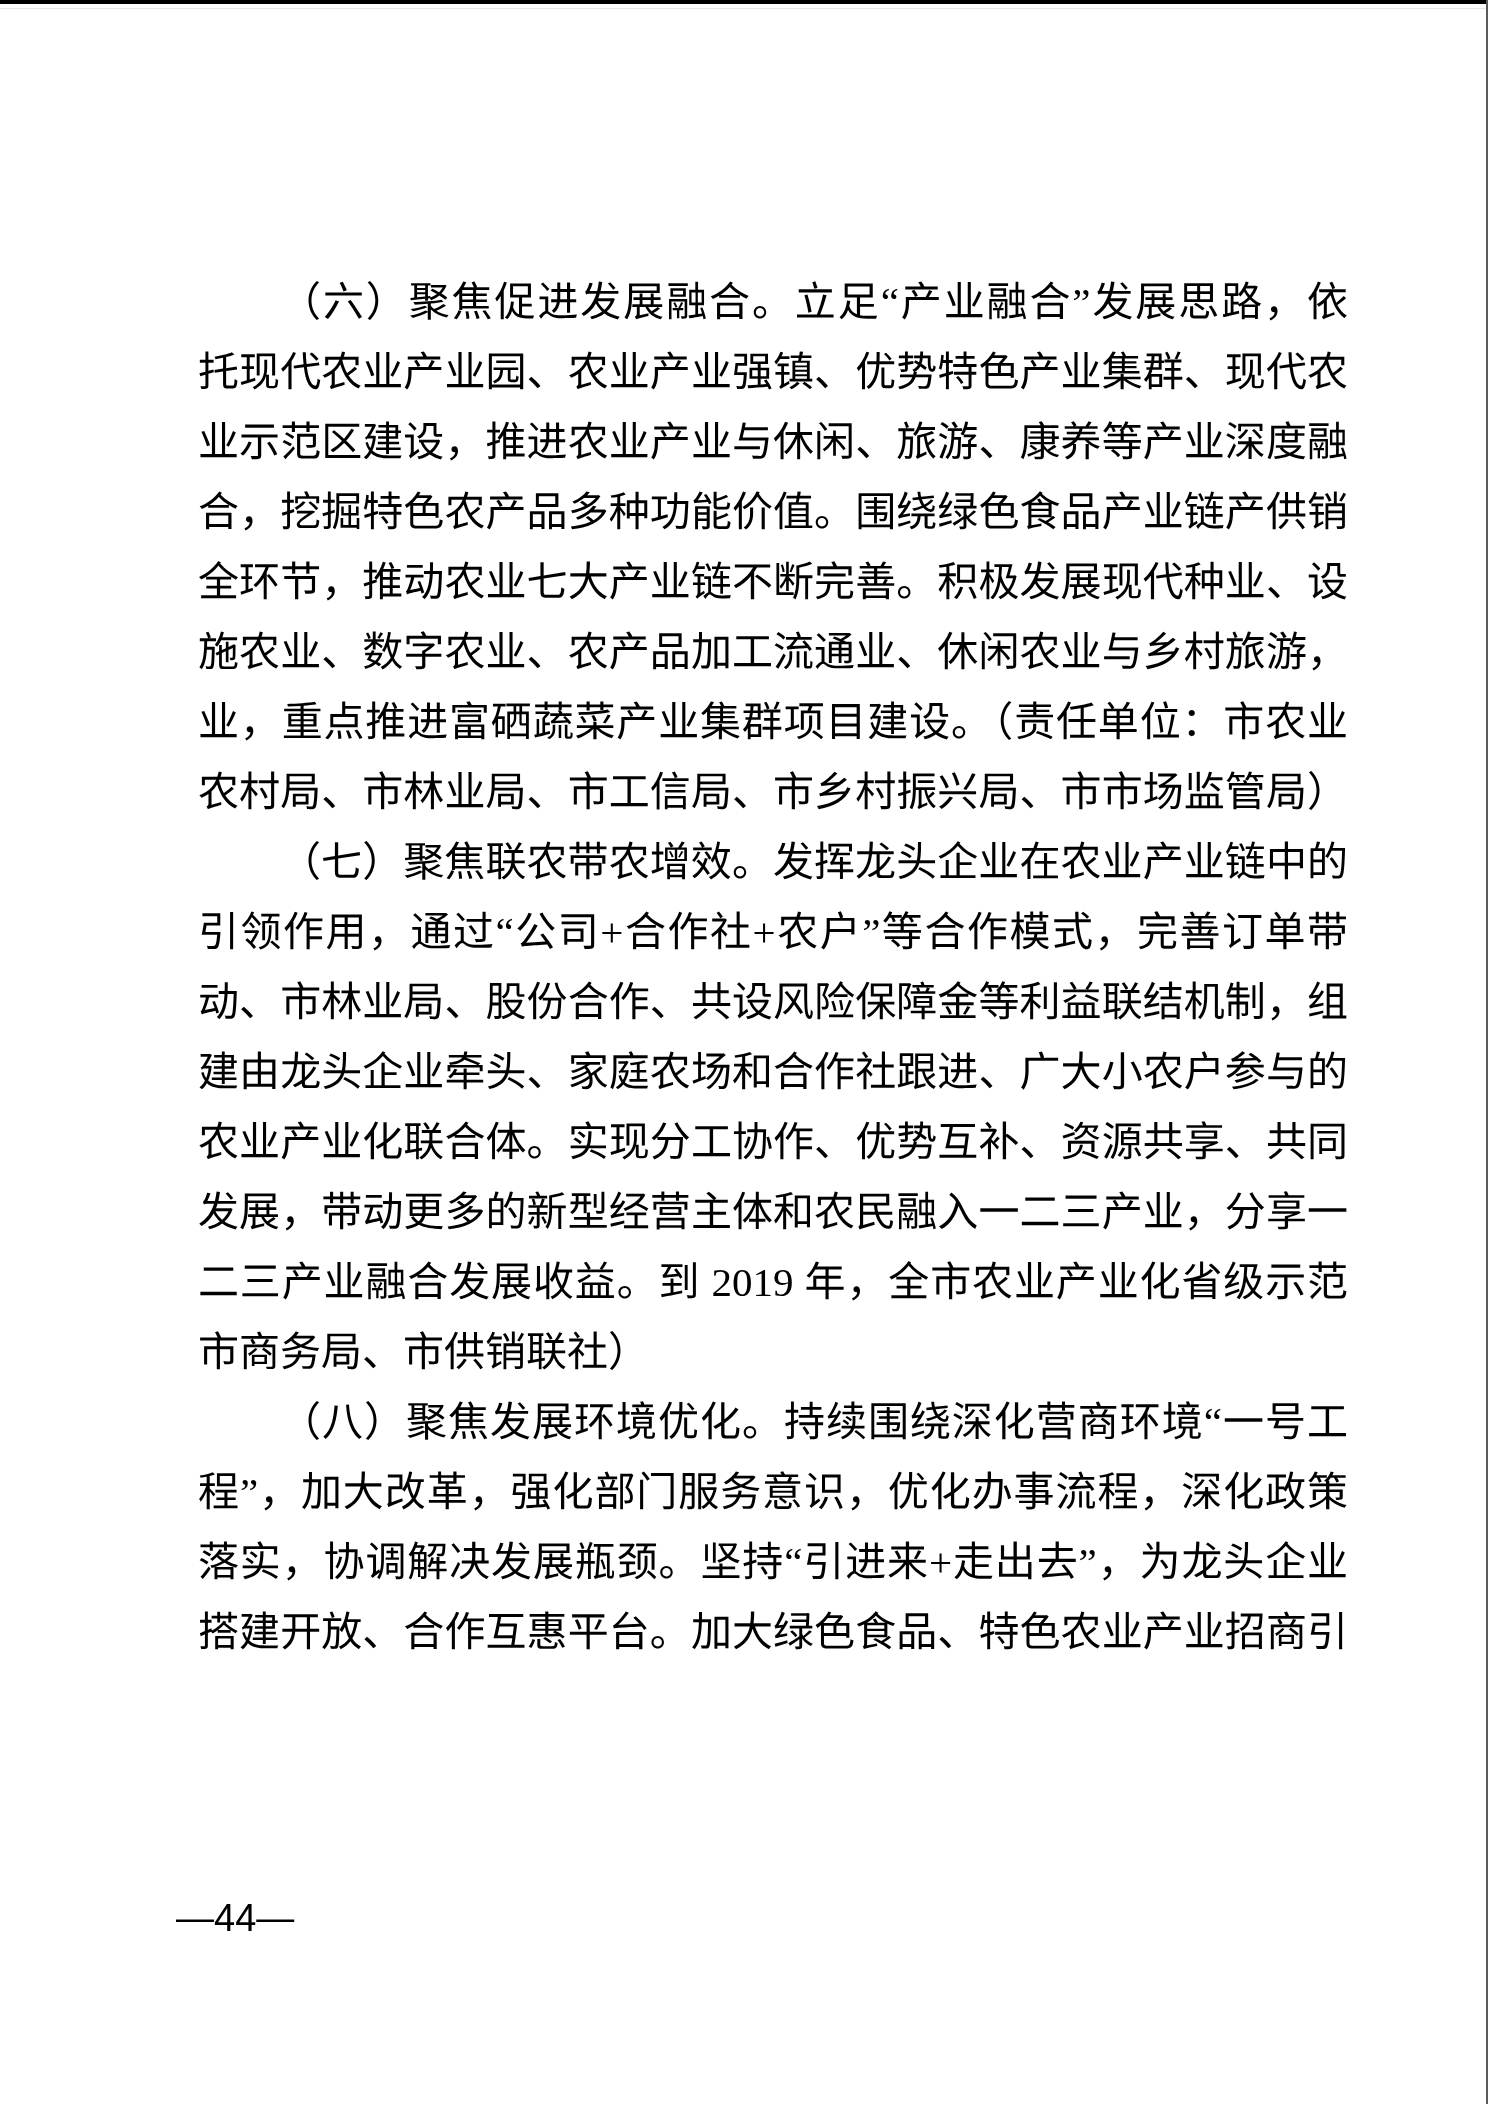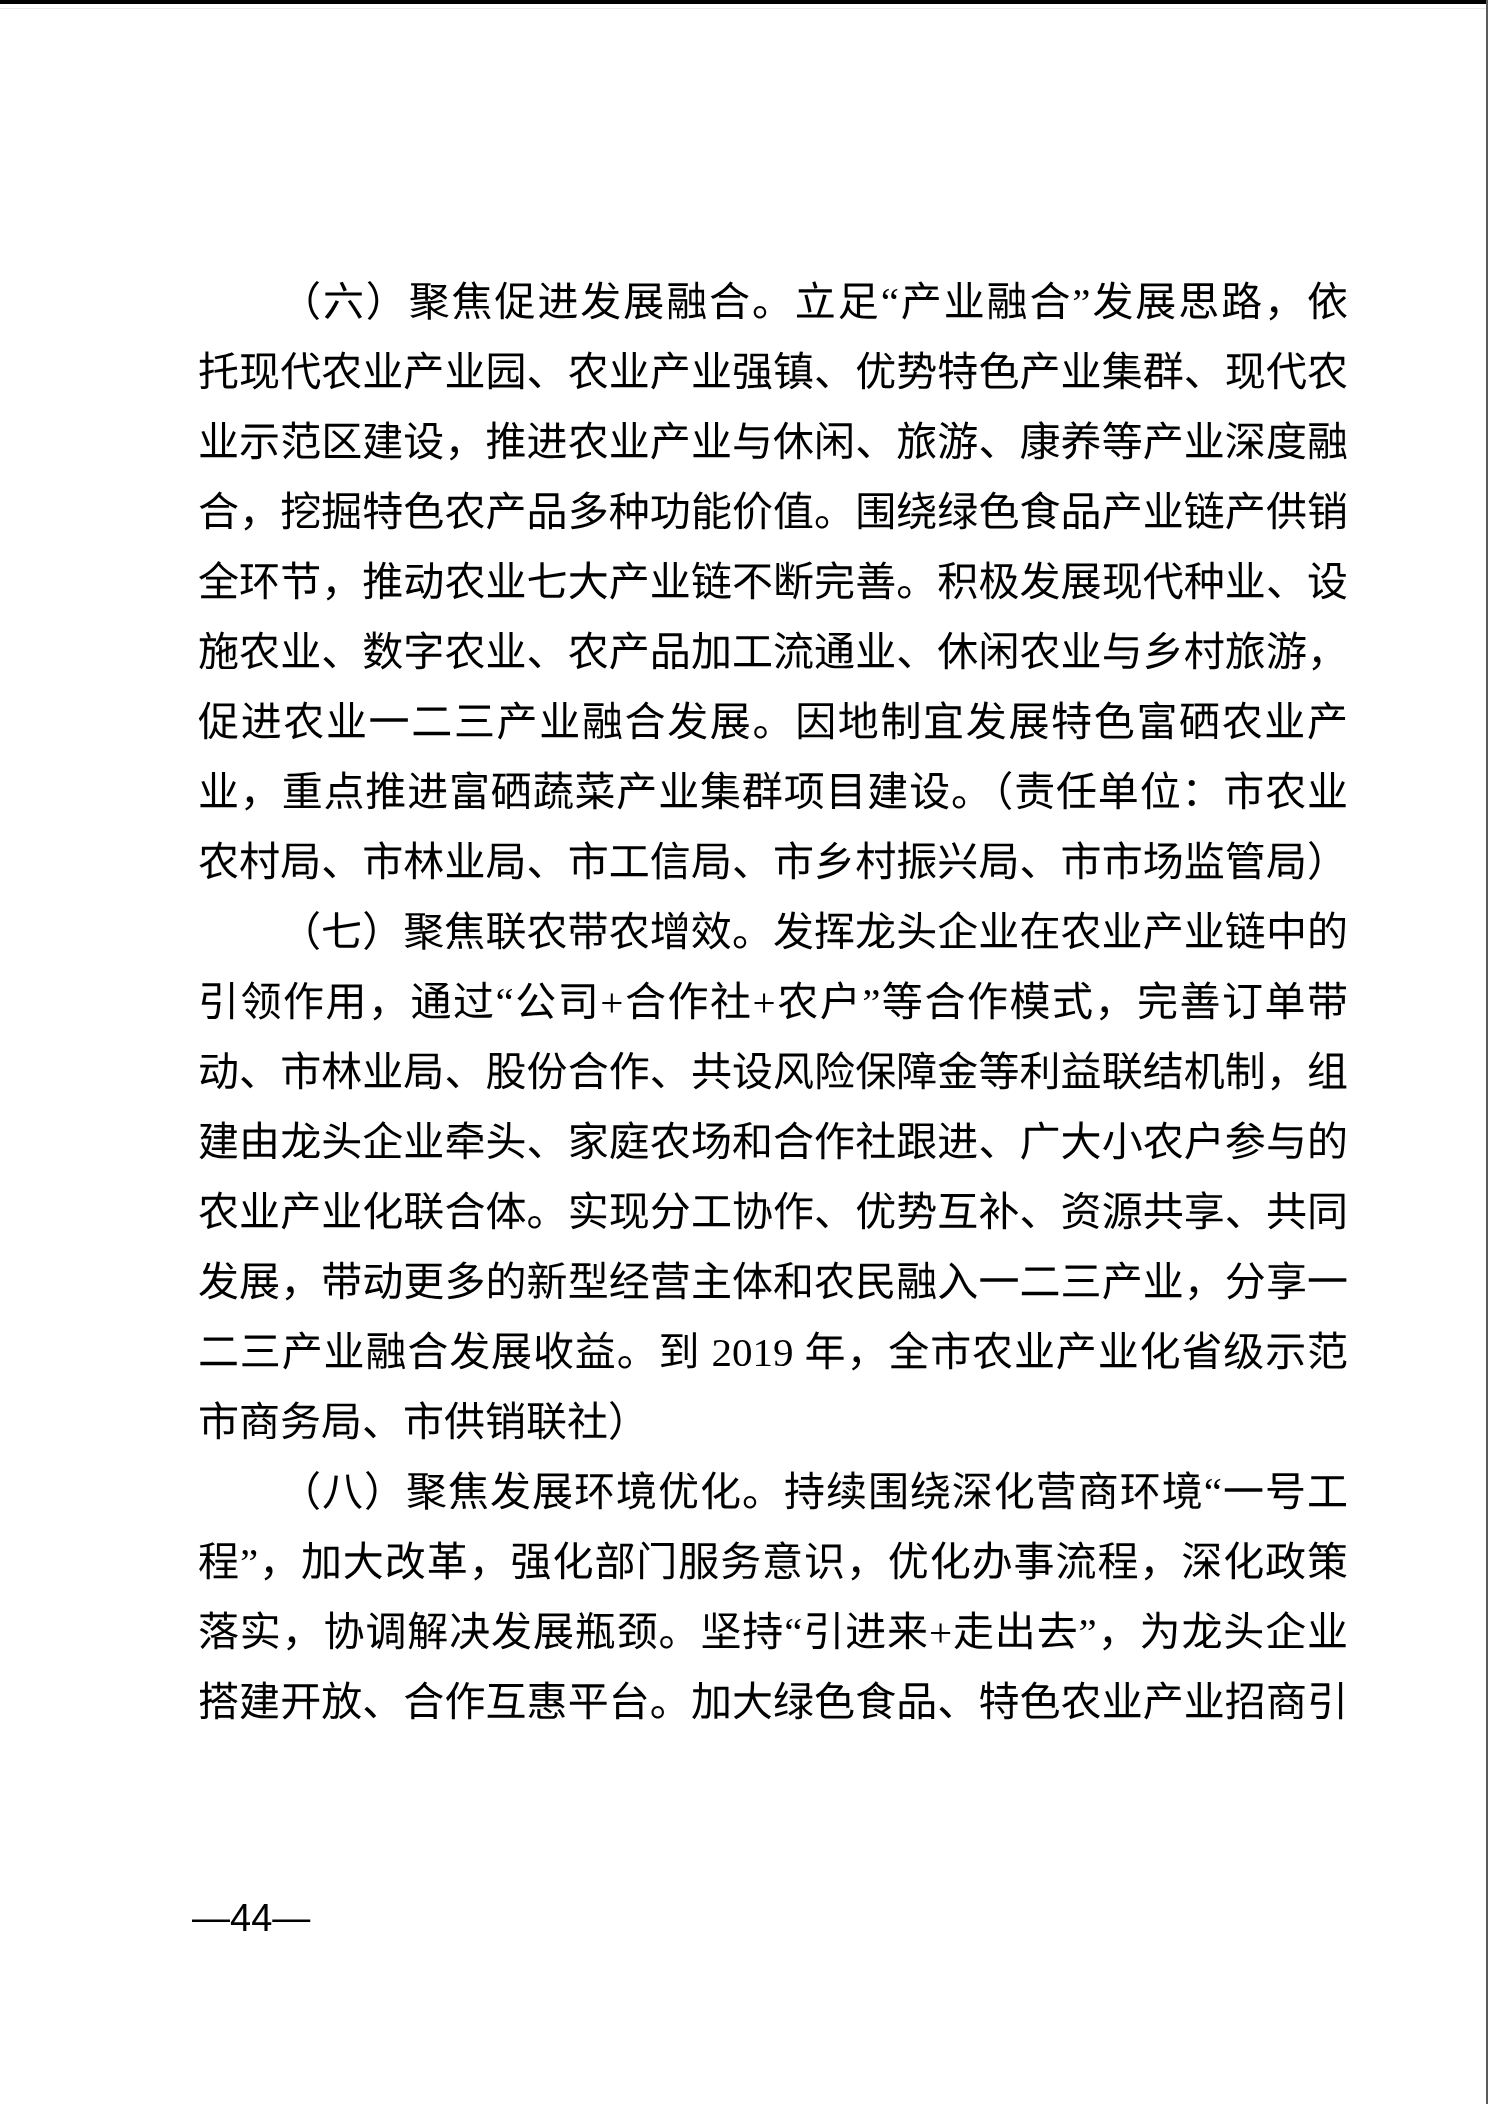--- a/index.html
+++ b/index.html
@@ -55,21 +55,21 @@
     overflow: visible;
   }
   .line.indent {
     text-indent: 82px;
   }
   .line.no-fill {
     text-align-last: left;
   }
   .footer {
     position: absolute;
-    left: 192px;
+    left: 176px;
     top: 1899px;
     font-size: 38px;
     line-height: 1;
     font-family: "Liberation Sans", "DejaVu Sans", sans-serif;
     color: #000000;
     white-space: nowrap;
   }
 </style>
 </head>
 <body>
@@ -78,21 +78,20 @@
   <div class="top-bar" style="background: rgb(0, 0, 0);"></div>
   <div class="top-hairline"></div>
   <div class="right-edge-line" style="background: rgb(90, 90, 90);"></div>
   <div class="content">
       <div class="line indent">（六）聚焦促进发展融合。立足“产业融合”发展思路，依</div>
       <div class="line">托现代农业产业园、农业产业强镇、优势特色产业集群、现代农</div>
       <div class="line">业示范区建设，推进农业产业与休闲、旅游、康养等产业深度融</div>
       <div class="line">合，挖掘特色农产品多种功能价值。围绕绿色食品产业链产供销</div>
       <div class="line">全环节，推动农业七大产业链不断完善。积极发展现代种业、设</div>
       <div class="line">施农业、数字农业、农产品加工流通业、休闲农业与乡村旅游，</div>
-      <div class="line">促进农业一二三产业融合发展。因地制宜发展特色富硒农业产</div>
       <div class="line">业，重点推进富硒蔬菜产业集群项目建设。（责任单位：市农业</div>
       <div class="line">农村局、市林业局、市工信局、市乡村振兴局、市市场监管局）</div>
       <div class="line indent">（七）聚焦联农带农增效。发挥龙头企业在农业产业链中的</div>
       <div class="line">引领作用，通过“公司+合作社+农户”等合作模式，完善订单带</div>
       <div class="line">动、市林业局、股份合作、共设风险保障金等利益联结机制，组</div>
       <div class="line">建由龙头企业牵头、家庭农场和合作社跟进、广大小农户参与的</div>
       <div class="line">农业产业化联合体。实现分工协作、优势互补、资源共享、共同</div>
       <div class="line">发展，带动更多的新型经营主体和农民融入一二三产业，分享一</div>
       <div class="line">二三产业融合发展收益。到 2019 年，全市农业产业化省级示范</div>
       <div class="line no-fill">市商务局、市供销联社）</div>

